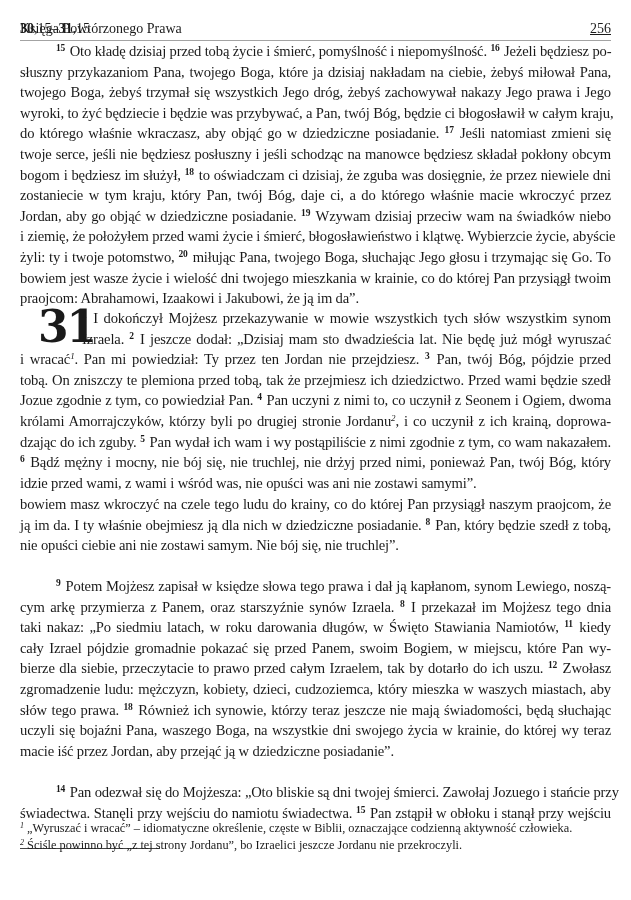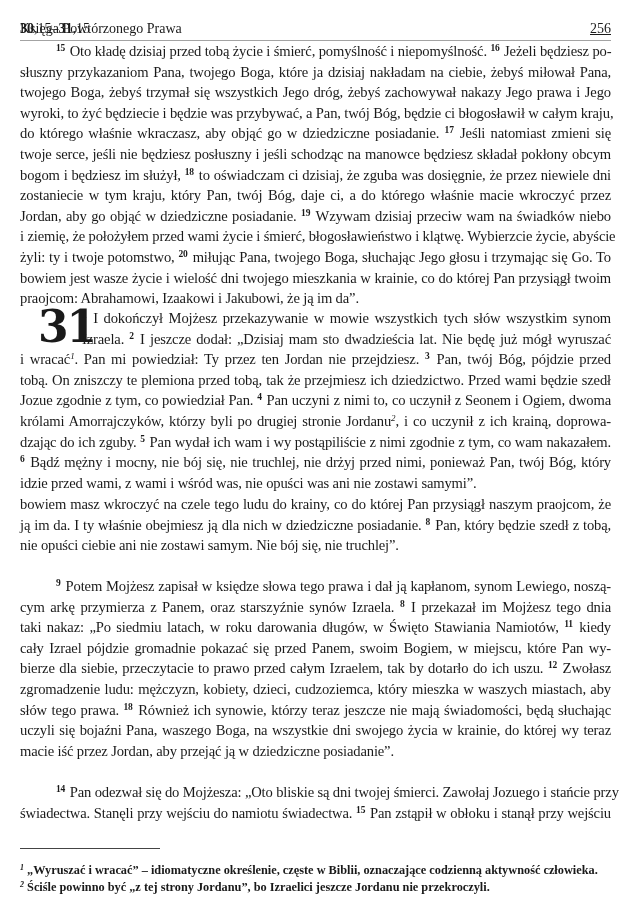--- a/index.html
+++ b/index.html
@@ -30,21 +30,21 @@
   sup.fn { font-size: 9px; font-style: italic; vertical-align: 5px; line-height: 0; }
 
   .chapnum {
     position: absolute; left: 38px; top: 305px;
     font-family: "DejaVu Serif", "Liberation Serif", serif;
     font-weight: bold; font-size: 44px; line-height: 44px; letter-spacing: -2px;
   }
   .chap-first { padding-left: 62px; }
 
   .fn-rule { position: absolute; left: 20px; top: 848px; width: 140px; border-top: 1px solid #444; }
-  .footnotes { position: absolute; left: 20px; width: 591px; top: 862px; font-size: 12.3px; line-height: 17px; font-weight: bold; }
+  .footnotes { position: absolute; left: 20px; width: 591px; top: 820px; font-size: 12.3px; line-height: 17px; }
   .footnotes .fnl { display: block; white-space: nowrap; }
   .footnotes sup { font-size: 8px; vertical-align: 4px; line-height: 0; font-style: italic; }
 </style>
 </head>
 <body>
 
 <div class="header">
   <span class="ref"><b>30</b><span>,15–</span><b>31</b><span>,15</span></span>
   <span class="title">Księga Powtórzonego Prawa</span>
   <span class="page">256</span>

